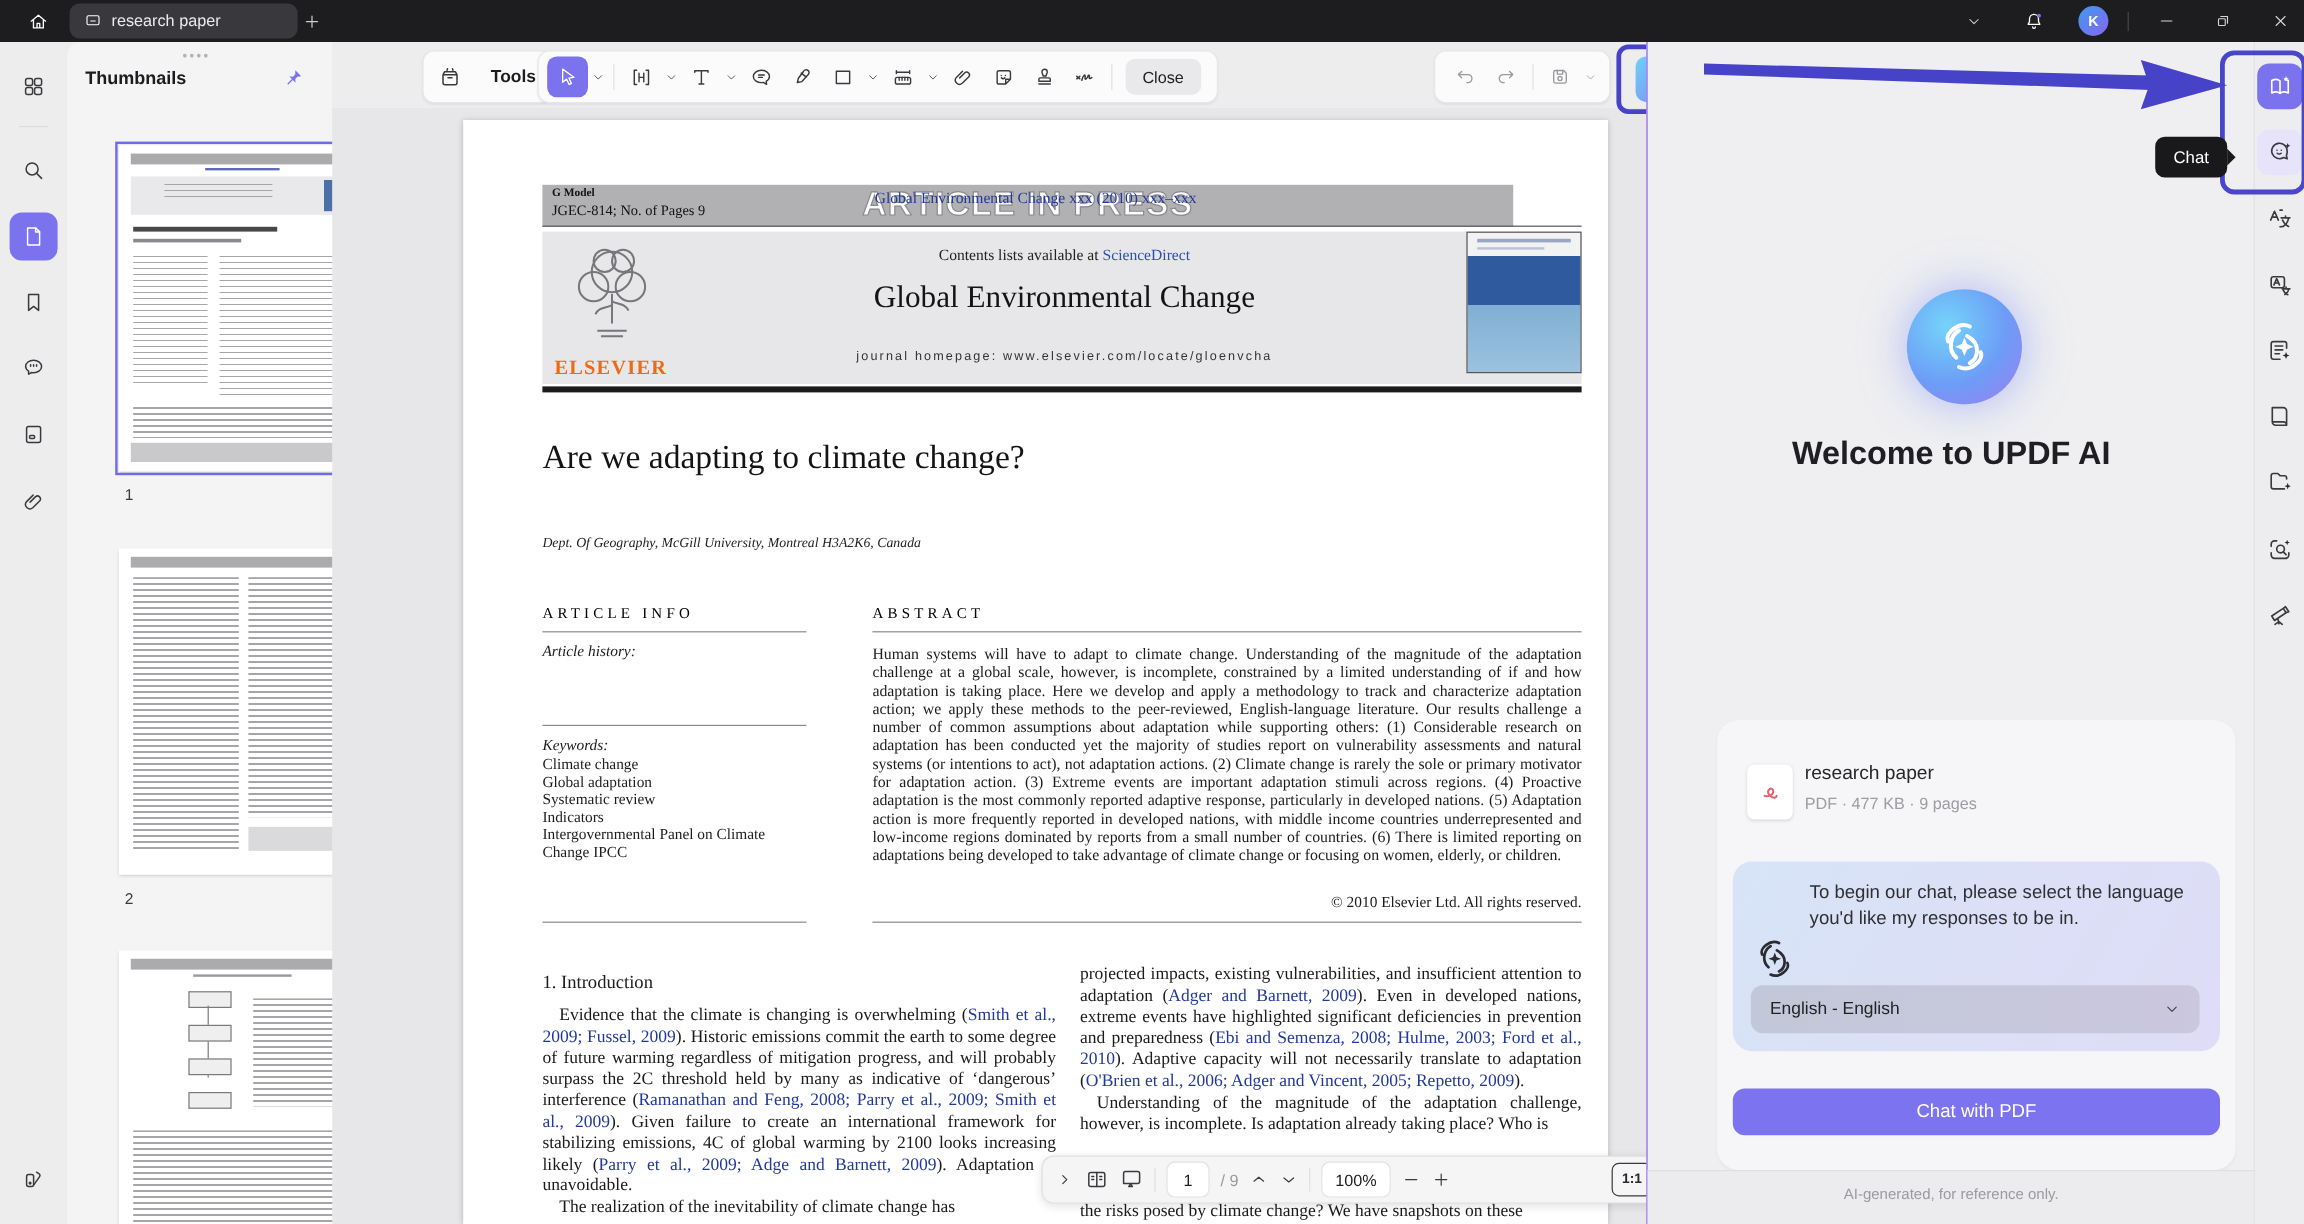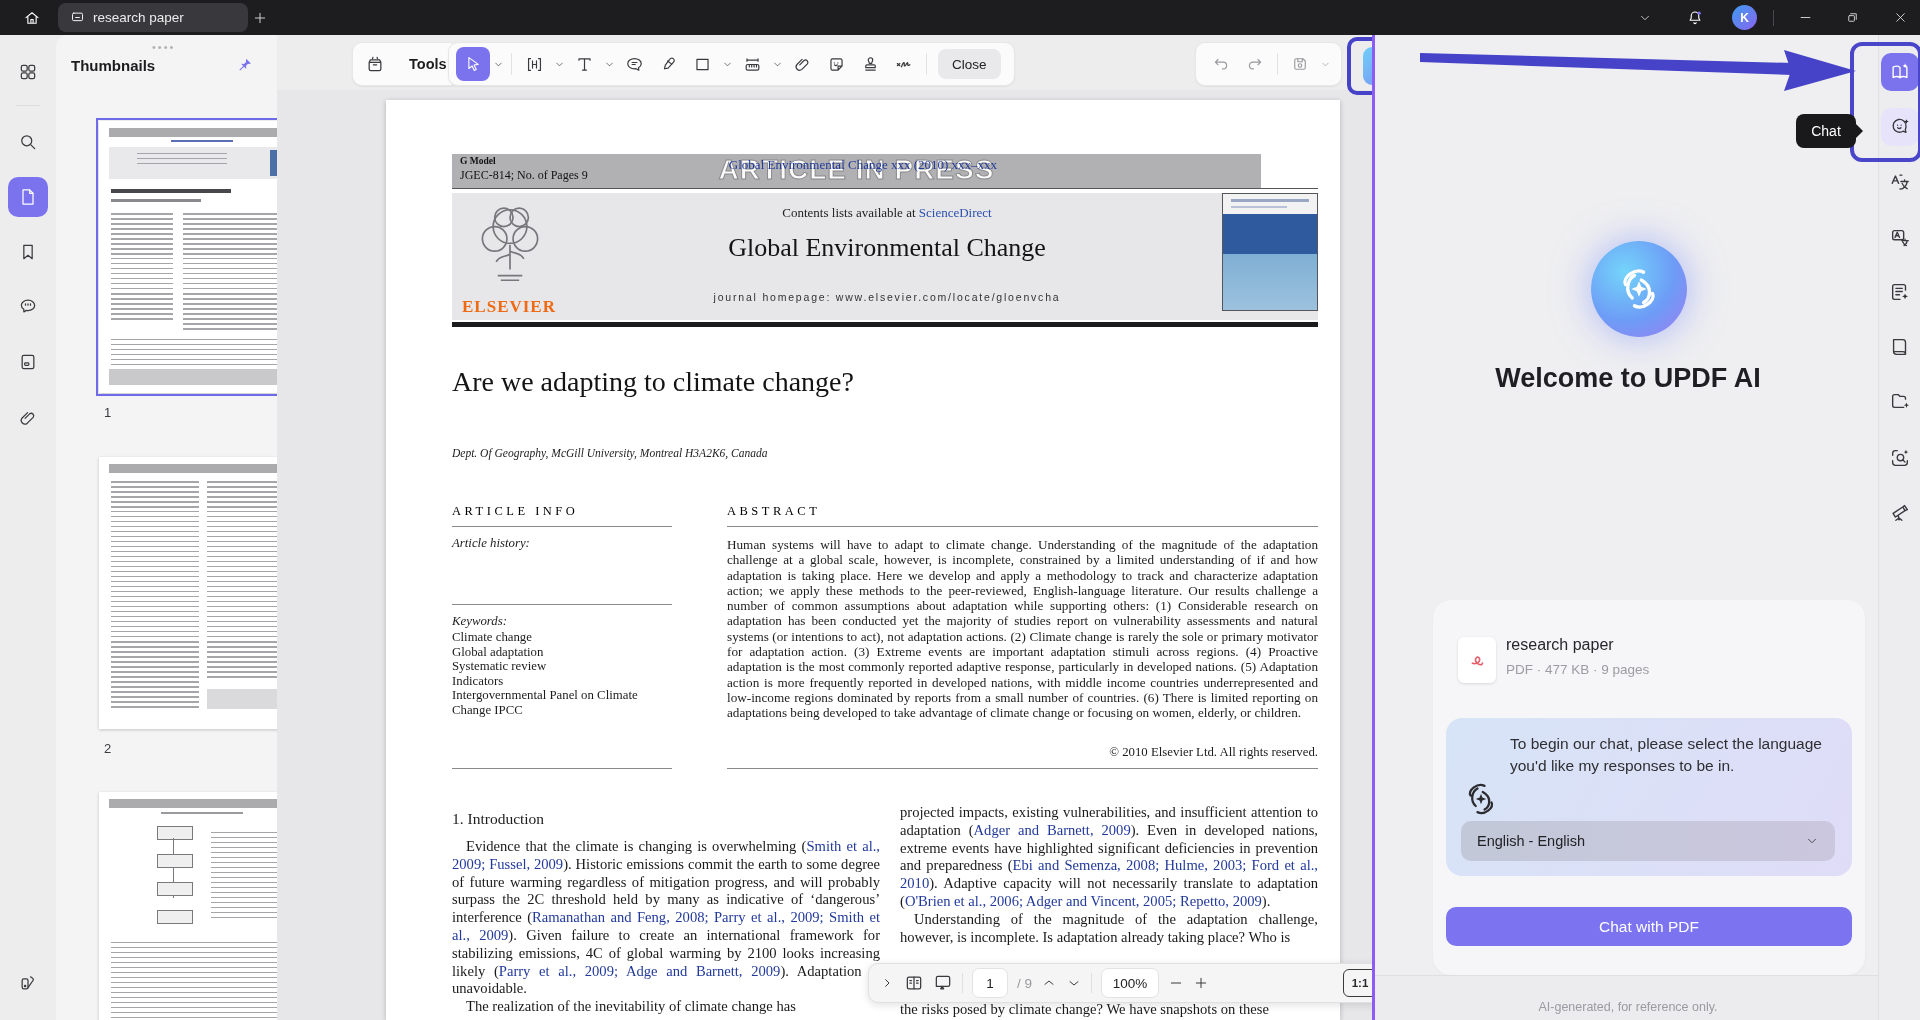--- a/index.html
+++ b/index.html
@@ -85,42 +85,42 @@
   
   .bottombar{position:absolute;left:868px;top:963px;width:520px;height:40px;background:#F5F5F6;border:1px solid #E0E0E2;
     border-radius:10px;box-shadow:0 2px 8px rgba(0,0,0,.12);display:flex;align-items:center;padding:0 10px;box-sizing:border-box;gap:9px;}
   .bb-box{height:28px;background:#fff;border:1px solid #E3E3E5;border-radius:7px;display:flex;align-items:center;
     justify-content:center;font-size:13.5px;color:#222;}
   .bb-div{width:1px;height:20px;background:#E0E0E2;}
   .bb-total{color:#9A9A9E;font-size:13.5px;}
   .fit-btn{margin-left:auto;width:32px;height:26px;border:1.5px solid #3A3A3E;border-radius:6px;display:flex;
     align-items:center;justify-content:center;font-size:11.5px;font-weight:bold;color:#2a2a2e;}
   
-  .ai-panel{position:absolute;left:1372px;top:35px;width:506px;bottom:0;background:#EFEFF1;border-left:3px solid #8b5cf6;}
+  .ai-panel{position:absolute;left:1372px;top:35px;width:506px;bottom:0;background:#EFEFF1;border-left:1px solid #8b5cf6;}
   .ai-logo{position:absolute;left:216px;top:206px;width:96px;height:96px;border-radius:50%;
     background:radial-gradient(circle at 35% 32%,#74D4FA,#6D9CF6 55%,#8F87F2 85%);
     box-shadow:0 0 38px rgba(125,145,250,.6);display:flex;align-items:center;justify-content:center;}
   .welcome{position:absolute;left:0;right:0;top:328px;text-align:center;font-size:27px;font-weight:bold;color:#1F1F23;}
   .ai-card{position:absolute;left:58px;top:565px;width:432px;height:375px;background:#F6F6F8;border-radius:18px;
     box-shadow:0 1px 3px rgba(0,0,0,.04);}
   .file-icon{position:absolute;left:25px;top:37px;width:38px;height:46px;background:#fff;border-radius:6px;
     box-shadow:0 1px 3px rgba(0,0,0,.12);display:flex;align-items:center;justify-content:center;}
   .file-name{position:absolute;left:73px;top:36px;font-size:16px;font-weight:500;color:#27272B;}
   .file-meta{position:absolute;left:73px;top:62px;font-size:13.5px;color:#9C9CA1;}
   .bubble{position:absolute;left:13px;top:118px;width:406px;height:158px;border-radius:16px;
     background:linear-gradient(120deg,#D7E4F7,#DFDCF7);}
   .bubble-text{position:absolute;left:64px;top:15px;right:16px;font-size:15.5px;line-height:1.45;color:#2F2F33;}
   .lang-select{position:absolute;left:15px;top:103px;width:374px;height:40px;border-radius:10px;
     background:linear-gradient(90deg,#C2C8D8,#CBC7DE);display:flex;align-items:center;
     padding:0 16px;box-sizing:border-box;font-size:14.5px;color:#222226;}
   .chat-btn{position:absolute;left:13px;top:307px;width:406px;height:39px;border-radius:10px;background:#7C73F0;
     color:#fff;font-size:15.5px;display:flex;align-items:center;justify-content:center;}
   .ai-footer{position:absolute;left:0;right:0;top:940px;bottom:0;background:#ECECEE;border-top:1px solid #DFDFE1;
     text-align:center;}
-  .ai-footer span{display:inline-block;margin-top:24px;font-size:12.5px;color:#9A9AA0;}
+  .ai-footer span{display:inline-block;margin-top:12px;font-size:12.5px;color:#9A9AA0;}
   
   .right-rail{position:absolute;left:1878px;top:35px;right:0;bottom:0;background:#EDEDEF;border-left:1px solid #E1E1E3;}
   .rrbtn{position:absolute;left:2px;width:38px;height:38px;border-radius:10px;display:flex;align-items:center;justify-content:center;}
   .rrbtn.sel{background:#7B72EE;}
   .rrbtn.lite{background:#E6E3FB;}
   .rail-hilite{position:absolute;left:1850px;top:42px;width:64px;height:112px;border:4px solid #4946CA;border-radius:12px;pointer-events:none;}
   .tooltip{position:absolute;left:1796px;top:114px;width:60px;height:34px;background:#19191C;border-radius:8px;
     color:#fff;font-size:14px;display:flex;align-items:center;justify-content:center;}
   .tooltip:after{content:"";position:absolute;right:-7px;top:10px;border:7px solid transparent;border-left-color:#19191C;border-right:0;}
   .arrow-svg{position:absolute;left:1420px;top:45px;}

